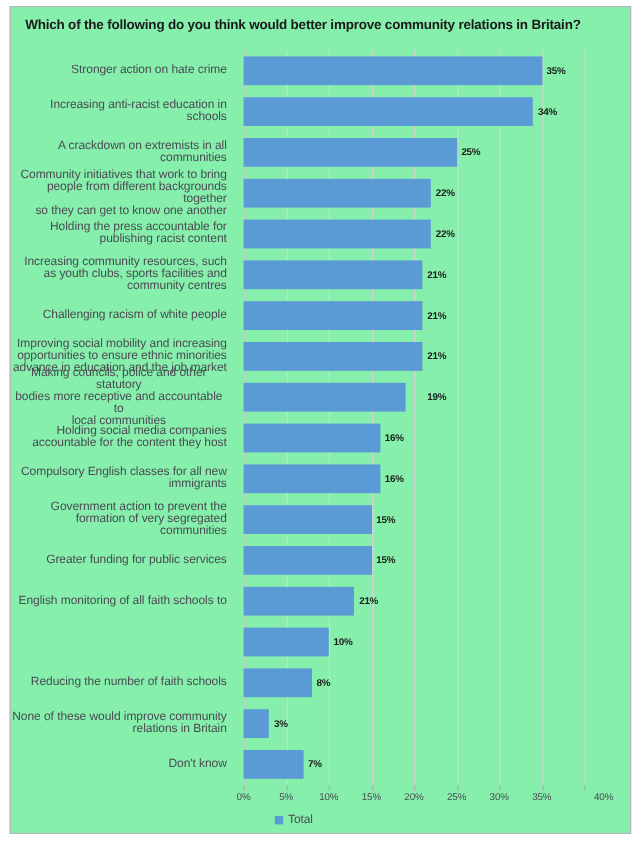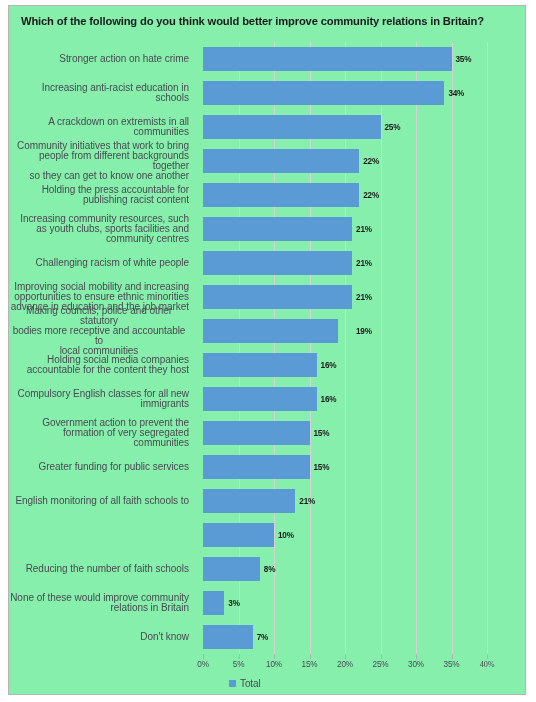--- a/index.html
+++ b/index.html
@@ -357,21 +357,21 @@
 
     <div id="axis-labels">
         <div class="tick-label" style="left: 8px;">0%</div>
         <div class="tick-label" style="left: 43.5px;">5%</div>
         <div class="tick-label" style="left: 79px;">10%</div>
         <div class="tick-label" style="left: 114.5px;">15%</div>
         <div class="tick-label" style="left: 150px;">20%</div>
         <div class="tick-label" style="left: 185.5px;">25%</div>
         <div class="tick-label" style="left: 221px;">30%</div>
         <div class="tick-label" style="left: 256.5px;">35%</div>
-        <div class="tick-label" style="left: 292px; font-family: Liberation Serif, serif;">40%</div>
+        <div class="tick-label" style="left: 308px;">40%</div>
       </div>
 
     <div id="legend">
       <div id="legend-swatch"></div>
       <div id="legend-label">Total</div>
     </div>
 
   </div>
 </div>
 

